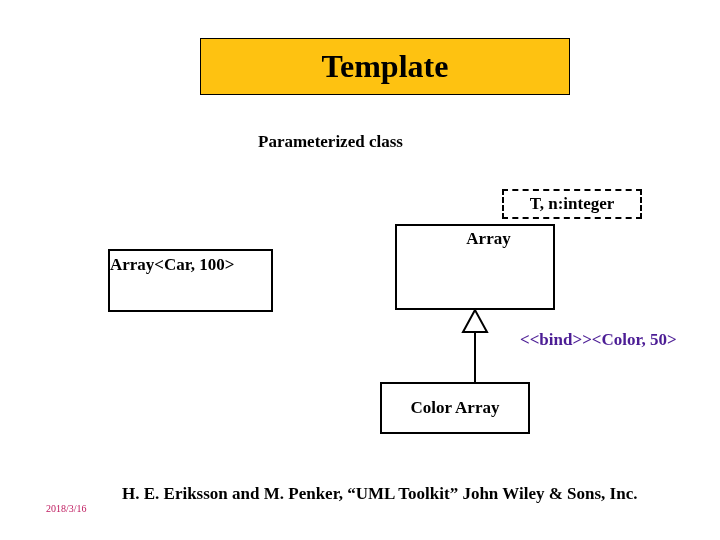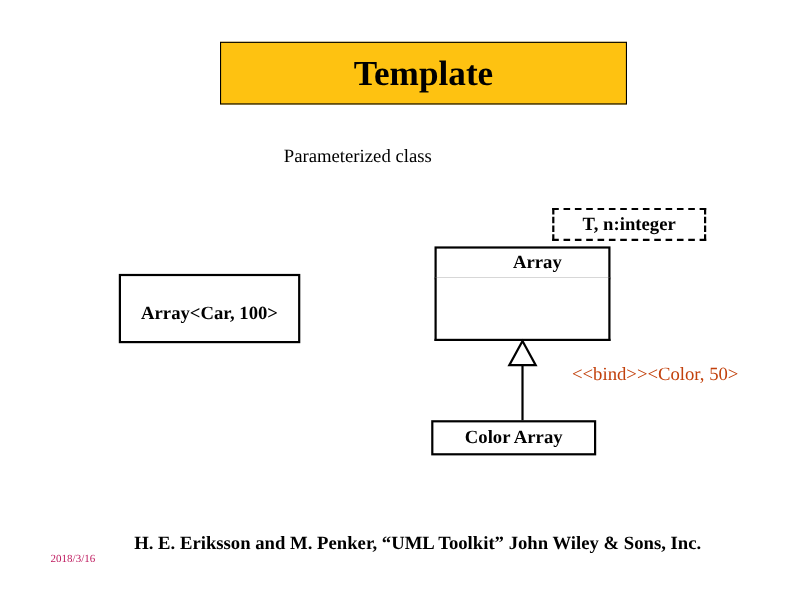--- a/index.html
+++ b/index.html
@@ -25,36 +25,37 @@
     font-size: 32px;
     font-weight: bold;
     color: #000;
   }
   .subtitle {
     position: absolute;
     left: 258px;
     top: 132px;
     font-size: 17px;
     color: #000;
+    font-weight: bold;
   }
   .box {
     position: absolute;
     border: 2px solid #000;
     background: #fff;
-    text-align: center;
+    text-align: left;
     font-weight: bold;
     font-size: 17px;
     color: #000;
   }
   .box-left {
     left: 108px;
     top: 249px;
     width: 165px;
     height: 63px;
-    padding-top: 24px;
+    padding-top: 4px;
   }
   .box-array-top {
     left: 395px;
     top: 224px;
     width: 160px;
     height: 30px;
     display: flex;
     align-items: center;
     justify-content: center;
     padding-left: 27px;
@@ -70,35 +71,35 @@
     left: 502px;
     top: 189px;
     width: 140px;
     height: 30px;
     border: 2px dashed #000;
     display: flex;
     align-items: center;
     justify-content: center;
   }
   .box-color {
-    left: 392px;
+    left: 380px;
     top: 382px;
     width: 150px;
-    height: 32px;
+    height: 52px;
     display: flex;
     align-items: center;
     justify-content: center;
   }
   .bind-label {
     position: absolute;
     left: 520px;
     top: 330px;
     font-size: 17px;
-    font-weight: normal;
-    color: #c2410c;
+    font-weight: bold;
+    color: #4c1d95;
     white-space: nowrap;
   }
   .citation {
     position: absolute;
     left: 106px;
     top: 484px;
     font-size: 17px;
     font-weight: bold;
     color: #000;
     margin-left: 16px;

